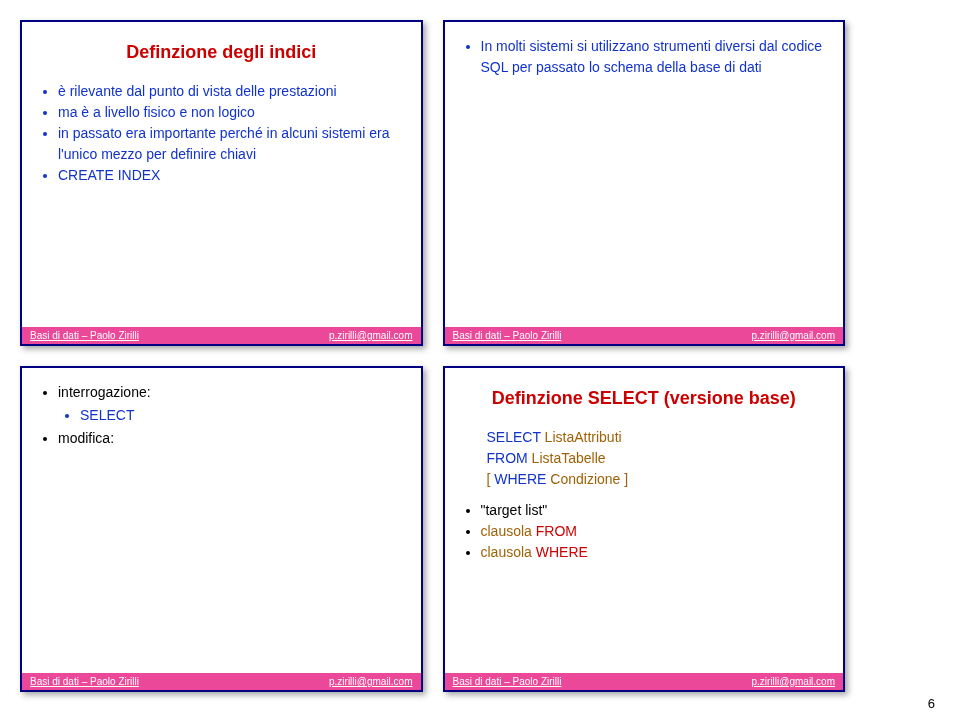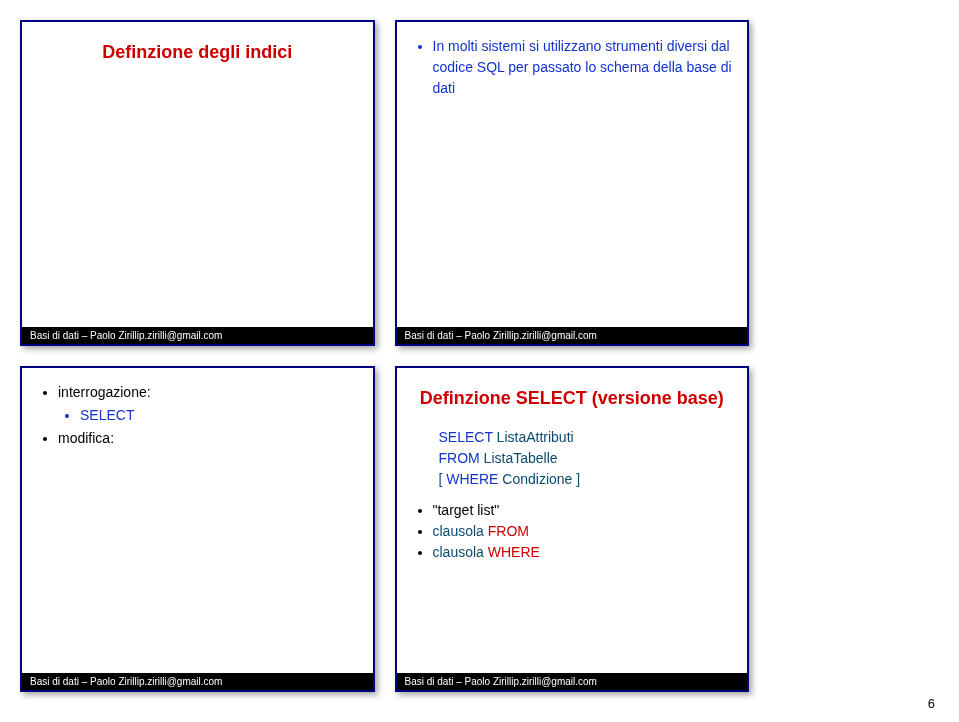--- a/index.html
+++ b/index.html
@@ -8,21 +8,21 @@
     background: #ffffff;
     font-family: Arial, Helvetica, sans-serif;
     width: 959px;
     box-sizing: border-box;
   }
   .grid {
     display: grid;
     grid-template-columns: 1fr 1fr;
     grid-template-rows: 1fr 1fr;
     gap: 20px;
-    width: 729px;
+    width: 825px;
     height: 672px;
   }
   .slide {
     border: 2px solid #000080;
     box-shadow: 3px 3px 6px rgba(0,0,0,0.35);
     position: relative;
     display: flex;
     flex-direction: column;
     background: #fff;
   }
@@ -47,51 +47,59 @@
   }
   ul.lvl1.blue > li { color: #1133cc; }
   ul.lvl1.black > li { color: #000; }
   ul.lvl2 {
     list-style: disc;
     padding-left: 22px;
     margin: 2px 0;
   }
   ul.lvl2 > li { font-size: 14px; }
   .footer {
-    background: #000000;
+    background: #ec4899;
     color: #ffffff;
     font-size: 10px;
     padding: 3px 8px;
     display: flex;
+    justify-content: space-between;
+    text-decoration: underline;
   }
   .sel-block {
     margin: 4px 0 10px 28px;
     font-size: 14px;
     line-height: 1.5;
   }
   .kw-red { color: #cc0000; }
   .kw-blue { color: #1133cc; }
-  .plain { color: #0c4a6e; }
+  .plain { color: #a16207; }
   .page-num {
     text-align: right;
     font-size: 13px;
     color: #000;
     margin-top: 4px;
     padding-right: 4px;
   }
   .blue-item { color: #1133cc; }
 </style>
 </head>
 <body>
 
 <div class="grid">
 
   <div class="slide">
     <div class="slide-body">
       <div class="title">Definzione degli indici</div>
+      <ul class="lvl1 blue">
+        <li>è rilevante dal punto di vista delle prestazioni</li>
+        <li>ma è a livello fisico e non logico</li>
+        <li>in passato era importante perché in alcuni sistemi era l'unico mezzo per definire chiavi</li>
+        <li>CREATE INDEX</li>
+      </ul>
     </div>
     <div class="footer">
       <span>Basi di dati – Paolo Zirilli</span>
       <span>p.zirilli@gmail.com</span>
     </div>
   </div>
 
   <div class="slide">
     <div class="slide-body">
       <ul class="lvl1 blue">

